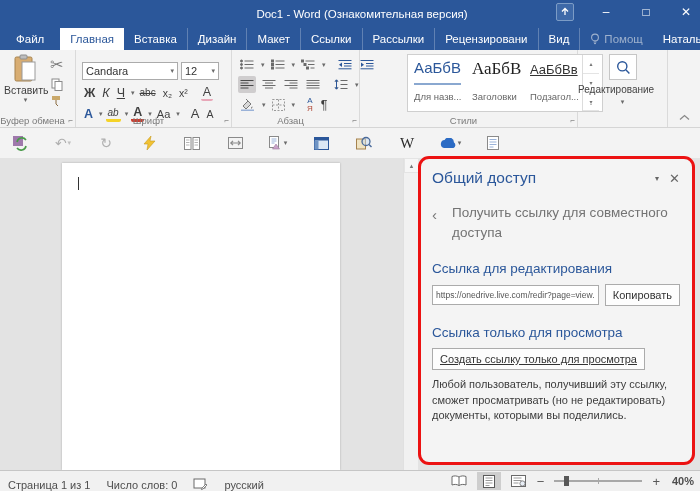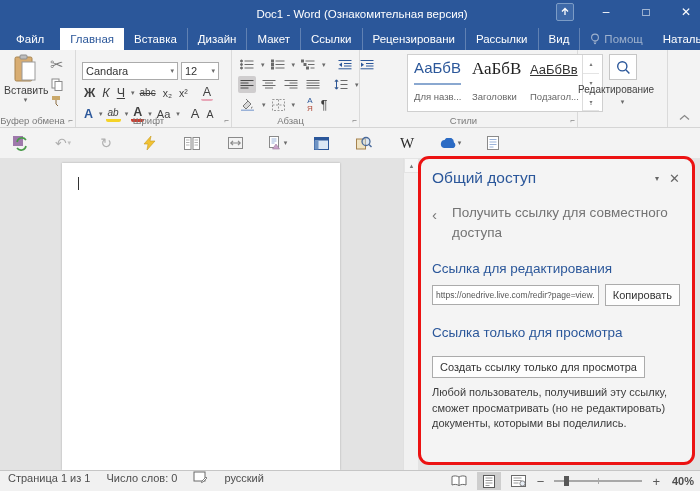--- a/index.html
+++ b/index.html
@@ -69,24 +69,24 @@
   .panel-title { color:#2b579a; font-size:15.5px; }
   .panel-controls { position:absolute; top:12px; right:12px; display:flex; gap:10px; color:#666; align-items:center; }
   .back-row { display:flex; margin-top:16px; }
   .back-chevron { color:#777; font-size:15px; width:20px; margin-top:3px; }
   .back-heading { color:#737373; font-size:13.5px; line-height:1.45; width:228px; }
   .sec-heading { color:#2b579a; font-size:13.5px; margin-top:19px; }
   .link-row { display:flex; gap:6px; margin-top:8px; align-items:center; }
   .url-input { width:173px; height:20px; background:#fff; border:1px solid #ababab; font-size:8.5px; color:#555; padding:0 3px; font-family:"Liberation Sans", sans-serif; }
   .btn { background:#fdfdfd; border:1px solid #ababab; font-size:11px; color:#333; height:22px; padding:0 7px; font-family:"Liberation Sans", sans-serif; }
   .note { font-size:11px; color:#3c3c3c; line-height:1.4; margin-top:7px; width:252px; }
-  .create-btn { margin-top:16px; }
-
-  
-  .statusbar { position:absolute; top:470px; left:0; width:700px; height:21px; background:#f1f1f1; border-top:1px solid #c6c6c6; display:flex; align-items:flex-start; font-size:11px; color:#4e4e4e; }
+  .create-btn { margin-top:8px;text-decoration:underline; }
+
+  
+  .statusbar { position:absolute; top:470px; left:0; width:700px; height:21px; background:#f1f1f1; border-top:1px solid #c6c6c6; display:flex; align-items:flex-end; font-size:11px; color:#4e4e4e; }
   .sb-left { display:flex; align-items:center; gap:16px; padding-left:8px; }
   .sb-right { position:absolute; right:6px; top:0; height:20px; display:flex; align-items:center; gap:6px; }
   .viewbtn { width:24px; height:18px; display:flex; align-items:center; justify-content:center; }
   .viewbtn.sel { background:#cecece; }
   .zoom-track { position:relative; width:88px; height:2px; background:#a8a8a8; margin:0 4px; }
   .zoom-tick { position:absolute; left:44px; top:-2px; width:1px; height:6px; background:#a8a8a8; }
   .zoom-thumb { position:absolute; left:10px; top:-4px; width:5px; height:10px; background:#585858; }
   .zoom-pm { font-size:13px; color:#585858; }
   .zoom-val { width:28px; text-align:right;font-weight:bold; }
   svg { display:block; }
@@ -121,24 +121,24 @@
   <div class="tab">
       <span>Дизайн</span>
     </div>
   <div class="tab">
       <span>Макет</span>
     </div>
   <div class="tab">
       <span>Ссылки</span>
     </div>
   <div class="tab">
+      <span>Рассылки</span>
+    </div>
+  <div class="tab">
       <span>Рецензировани</span>
-    </div>
-  <div class="tab">
-      <span>Рассылки</span>
     </div>
   <div class="tab">
       <span>Вид</span>
     </div>
   <div class="tab dim">
     <svg width="10" height="12" viewBox="0 0 10 12">
         <circle cx="5" cy="4.5" r="3.4" fill="none" stroke="#9eb1cd" stroke-width="1.1"></circle>
         <path d="M3.6 9h2.8M4 10.6h2" stroke="#9eb1cd" stroke-width="1"></path>
       </svg>
     <span>Помощ</span>

